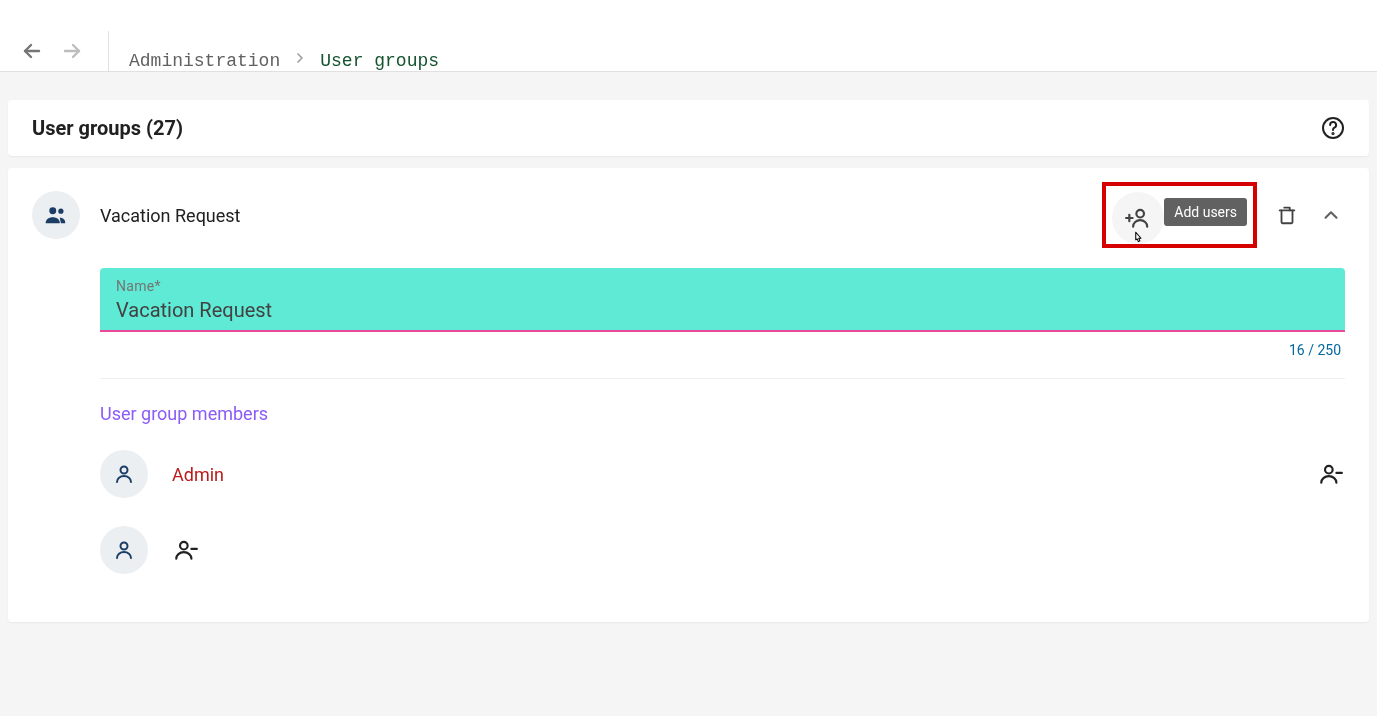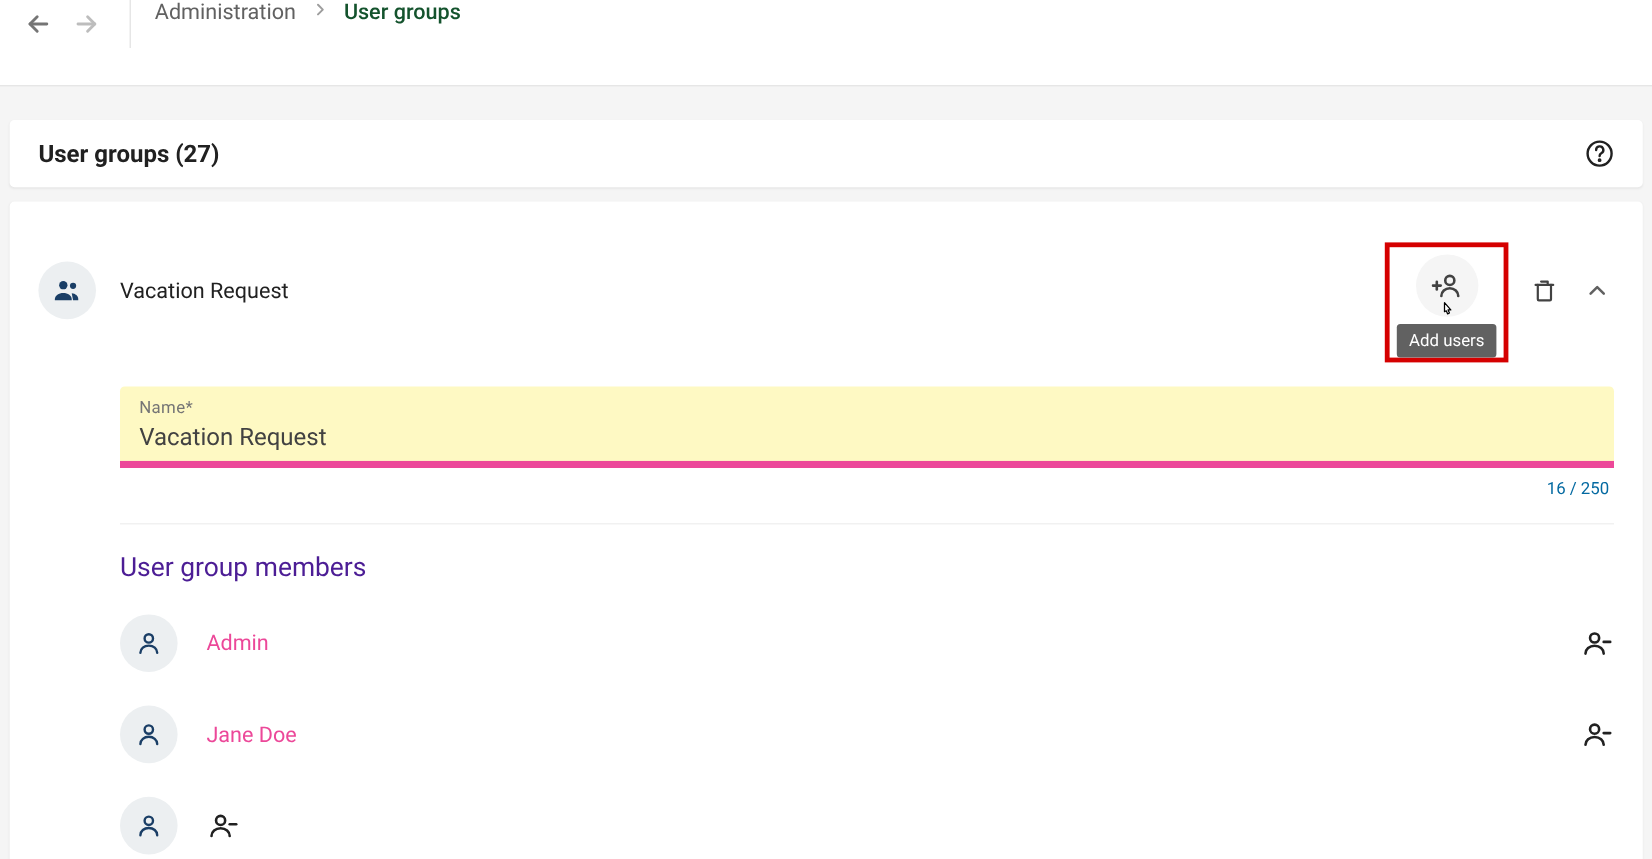--- a/index.html
+++ b/index.html
@@ -9,23 +9,24 @@
     color: #212121;
     width: 1377px;
     height: 716px;
     overflow: hidden;
   }
   
   .topbar {
     height: 72px;
     background: #fff;
     display: flex;
-    align-items: flex-start;
+    align-items: flex-end;
     padding: 0 12px;
     border-bottom: 1px solid #e0e0e0;
+    font-family: Liberation Mono, monospace;
   }
   .nav-arrow {
     width: 40px; height: 40px;
     display: flex; align-items: center; justify-content: center;
     color: #757575;
     cursor: pointer;
   }
   .nav-arrow.disabled { color: #bdbdbd; cursor: default; }
   .nav-arrow svg { width: 24px; height: 24px; }
   .vdiv {
@@ -74,23 +75,22 @@
   .group-name {
     font-size: 18px; font-weight: 400; color: #212121;
     margin-left: 20px;
     flex: 1;
   }
   .head-actions { display: flex; align-items: center; gap: 18px; }
 
   .highlight-box {
     border: 4px solid #d50000;
     padding: 6px 6px 0 6px;
-    display: flex; flex-direction: column; align-items: center;
+    display: flex; align-items: flex-start;
     position: relative;
-    margin-top: 20px;
   }
   .add-users-btn {
     width: 52px; height: 52px; border-radius: 50%;
     background: #f5f5f5;
     display: flex; align-items: center; justify-content: center;
     color: #424242; cursor: pointer;
     position: relative;
   }
   .add-users-btn svg { width: 26px; height: 26px; }
   .cursor-ptr {
@@ -110,49 +110,49 @@
     width: 24px; height: 28px; color: #424242; cursor: pointer;
     display: flex; align-items: center; justify-content: center;
   }
   .icon-btn svg { width: 22px; height: 22px; }
   .chevron-btn { width: 28px; height: 28px; color: #616161; cursor: pointer; display:flex;align-items:center;justify-content:center;}
   .chevron-btn svg { width: 22px; height: 22px; }
 
   
   .form-area { margin: 20px 0 0 68px; }
   .text-field {
-    background: #fef9c3;
-    border-bottom: 6px solid #ec4899;
+    background: #5eead4;
+    border-bottom: 2px solid #ec4899;
     padding: 10px 16px 8px 16px;
     border-radius: 4px 4px 0 0;
   }
   .text-field .label { font-size: 14px; color: #757575; letter-spacing: 0.3px; }
   .text-field input {
     border: none; background: transparent; outline: none;
     font-size: 20px; color: #424242; width: 100%;
     padding-top: 4px;
     font-family: inherit;
   }
   .counter { text-align: right; font-size: 14px; color: #0369a1; padding: 10px 4px 0 0; }
   .hr { height: 1px; background: #eeeeee; margin: 20px 0 24px 0; }
 
-  .members-title { font-size: 22px; font-weight: 400; color: #4c1d95; margin-bottom: 18px; }
+  .members-title { font-size: 18px; font-weight: 400; color: #8b5cf6; margin-bottom: 18px; }
   .member-row {
     display: flex; align-items: center;
     padding: 8px 0; gap: 24px;
   }
   .member-row + .member-row { margin-top: 12px; }
   .member-avatar {
     width: 48px; height: 48px; border-radius: 50%;
     background: #eceff1;
     display: flex; align-items: center; justify-content: center;
     color: #1a3e66;
   }
   .member-avatar svg { width: 24px; height: 24px; }
-  .member-name { font-size: 18px; color: #ec4899; flex: 1; }
+  .member-name { font-size: 18px; color: #b91c1c; flex: 1; }
   .remove-member {
     width: 28px; height: 28px; color: #212121; cursor: pointer;
     display:flex;align-items:center;justify-content:center;
   }
   .remove-member svg { width: 26px; height: 26px; }
 </style>
 </head>
 <body>
 
 <div class="topbar">
@@ -260,49 +260,33 @@
         <div class="member-name">Admin</div>
         <div class="remove-member">
           <svg viewBox="0 0 24 24" fill="none" stroke="currentColor" stroke-width="2" stroke-linecap="round" stroke-linejoin="round">
               <circle cx="10" cy="8" r="3.5"></circle>
               <path d="M3 20c0-3.3 3-6 7-6s7 2.7 7 6"></path>
               <path d="M17 11h5"></path>
             </svg>
         </div>
       </div>
 
+
       <div class="member-row">
         <div class="member-avatar">
           <svg viewBox="0 0 24 24" fill="none" stroke="currentColor" stroke-width="2" stroke-linecap="round" stroke-linejoin="round">
               <circle cx="12" cy="8" r="3.5"></circle>
               <path d="M5 20c0-3.5 3.1-6 7-6s7 2.5 7 6"></path>
             </svg>
         </div>
-        <div class="member-name">Jane Doe</div>
         <div class="remove-member">
           <svg viewBox="0 0 24 24" fill="none" stroke="currentColor" stroke-width="2" stroke-linecap="round" stroke-linejoin="round">
               <circle cx="10" cy="8" r="3.5"></circle>
               <path d="M3 20c0-3.3 3-6 7-6s7 2.7 7 6"></path>
               <path d="M17 11h5"></path>
             </svg>
         </div>
       </div>
 
-      <div class="member-row">
-        <div class="member-avatar">
-          <svg viewBox="0 0 24 24" fill="none" stroke="currentColor" stroke-width="2" stroke-linecap="round" stroke-linejoin="round">
-              <circle cx="12" cy="8" r="3.5"></circle>
-              <path d="M5 20c0-3.5 3.1-6 7-6s7 2.5 7 6"></path>
-            </svg>
-        </div>
-        <div class="remove-member">
-          <svg viewBox="0 0 24 24" fill="none" stroke="currentColor" stroke-width="2" stroke-linecap="round" stroke-linejoin="round">
-              <circle cx="10" cy="8" r="3.5"></circle>
-              <path d="M3 20c0-3.3 3-6 7-6s7 2.7 7 6"></path>
-              <path d="M17 11h5"></path>
-            </svg>
-        </div>
-      </div>
-
     </div>
   </div>
 
 </div>
 
 </body></html>

